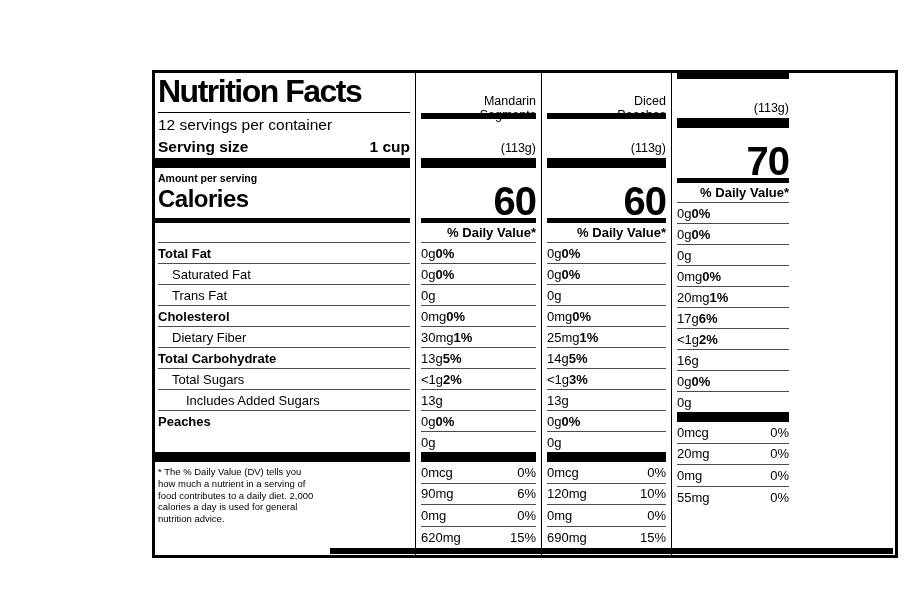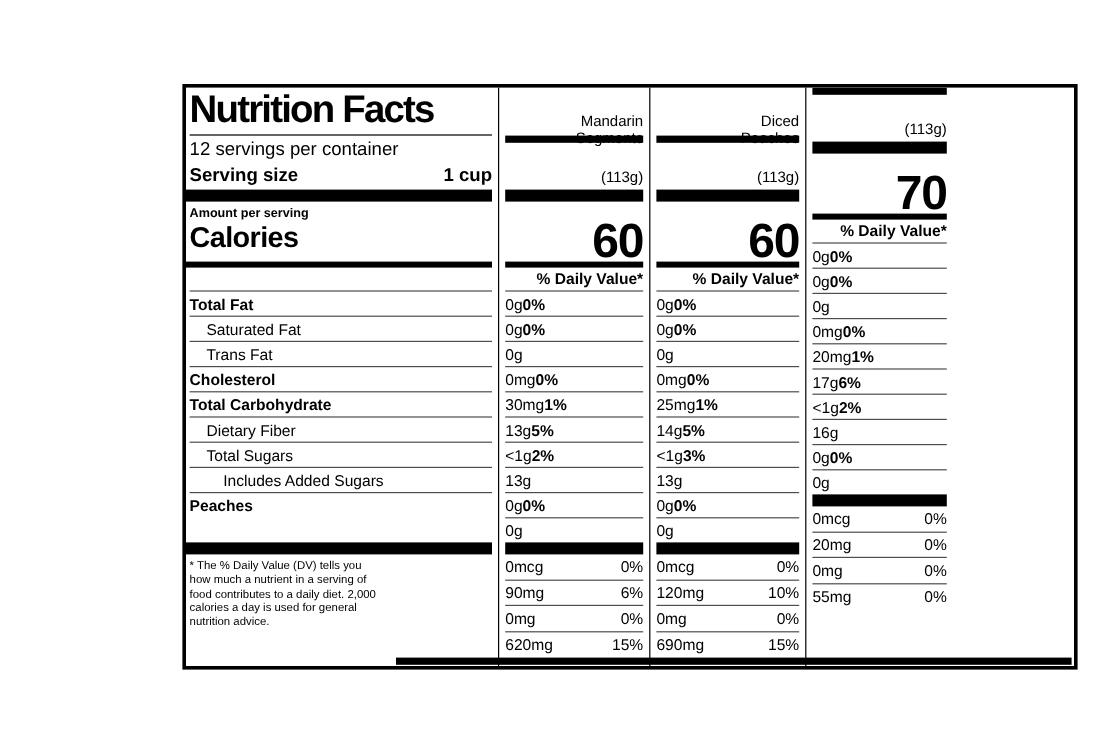--- a/index.html
+++ b/index.html
@@ -111,24 +111,24 @@
       <div class="row">
           <span class="nm i1">Saturated Fat</span>
         </div>
       <div class="row">
           <span class="nm i1">Trans Fat</span>
         </div>
       <div class="row">
           <span class="nm b">Cholesterol</span>
         </div>
       <div class="row">
+          <span class="nm i1">Dietary Fiber</span>
+        </div>
+      <div class="row">
           <span class="nm b">Total Carbohydrate</span>
-        </div>
-      <div class="row">
-          <span class="nm i1">Dietary Fiber</span>
         </div>
       <div class="row">
           <span class="nm i1">Total Sugars</span>
         </div>
       <div class="row">
           <span class="nm i2">Includes Added Sugars</span>
         </div>
       <div class="row">
           <span class="nm b">Peaches</span>
         </div>

